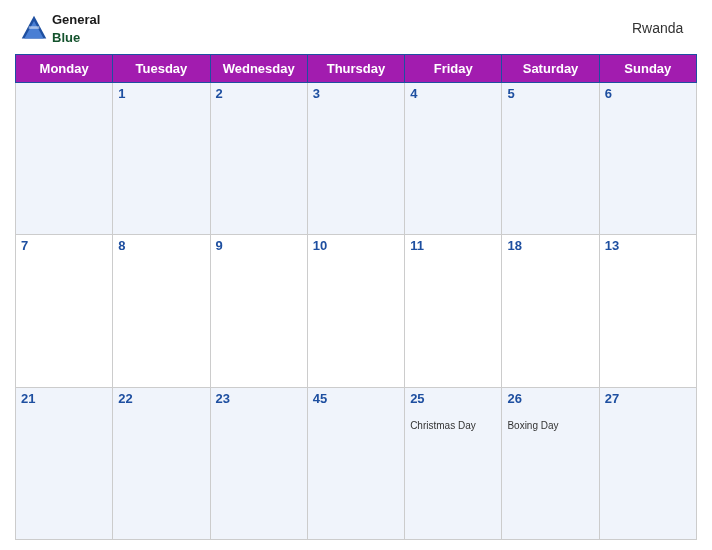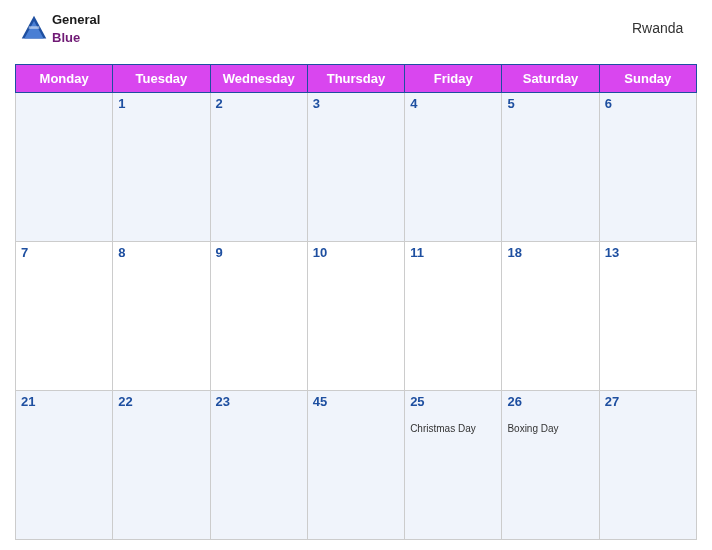--- a/index.html
+++ b/index.html
@@ -10,41 +10,41 @@
       background: #fff;
       display: flex;
       flex-direction: column;
       padding: 10px 15px 10px 15px;
     }
 
     .header-area {
       display: flex;
       align-items: center;
       justify-content: space-between;
-      margin-bottom: 18px;
+      margin-bottom: 8px;
       padding: 0 5px;
     }
 
     .logo {
       display: flex;
       align-items: center;
       gap: 4px;
     }
 
     .logo-text-general {
       font-size: 13px;
       font-weight: bold;
       color: #1a1a1a;
       line-height: 1;
     }
 
     .logo-text-blue {
       font-size: 13px;
       font-weight: bold;
-      color: #701a75;
+      color: #14532d;
       line-height: 1;
     }
 
     .logo-icon {
       width: 28px;
       height: 28px;
     }
 
     .month-title {
       font-size: 26px;
@@ -61,21 +61,21 @@
       text-align: left;
     }
 
     .calendar-table {
       width: 100%;
       border-collapse: collapse;
       flex: 1;
     }
 
     .calendar-table thead tr th {
-      background-color: #d946ef;
+      background-color: #a21caf;
       color: #fff;
       text-align: center;
       font-size: 13px;
       font-weight: bold;
       padding: 6px 0;
       border: 1px solid #1e4fa0;
     }
 
     .calendar-table tbody tr td {
       border: 1px solid #ccc;

